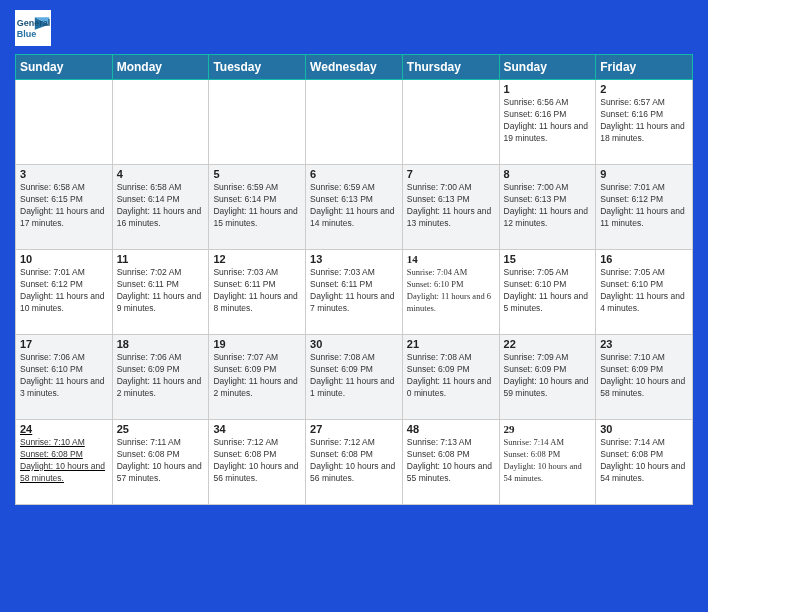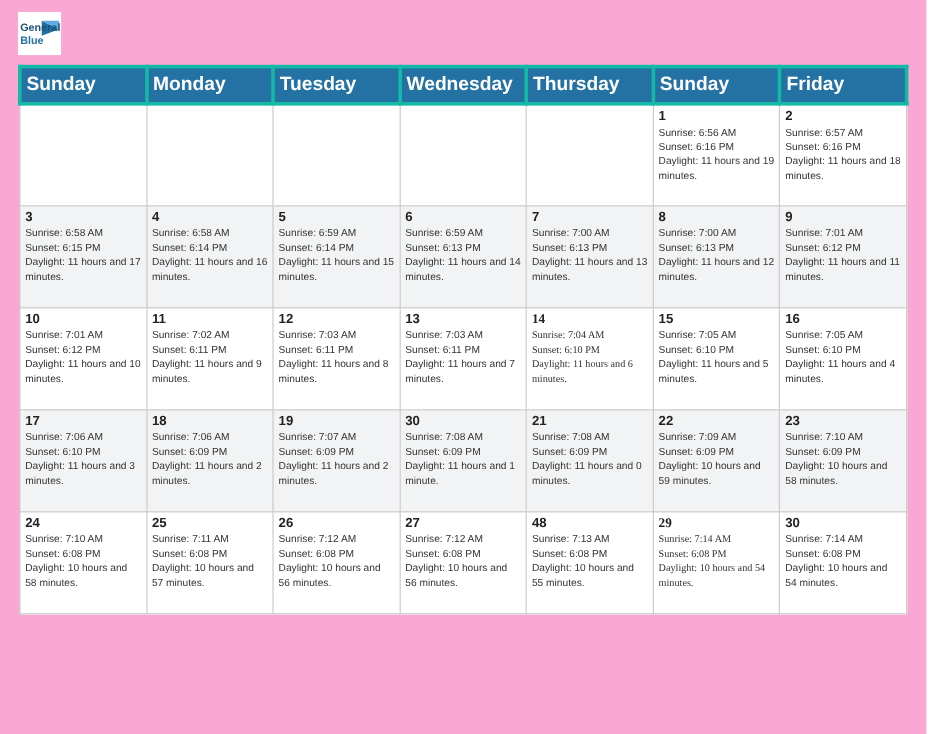--- a/index.html
+++ b/index.html
@@ -4,23 +4,23 @@
   <style>
     * { box-sizing: border-box; margin: 0; padding: 0; }
     body {
       font-family: Arial, sans-serif;
       background: #fff;
       width: 792px;
       min-height: 612px;
       padding: 0;
     }
     .page {
-      width: 772px;
+      width: 708px;
       min-height: 612px;
-      background: #f9a8d4;
+      background: #1d4ed8;
       padding: 10px 15px 10px 15px;
     }
     .header {
       display: flex;
       justify-content: space-between;
       align-items: flex-start;
       margin-bottom: 8px;
     }
     .logo {
       display: flex;
@@ -44,25 +44,25 @@
       color: #555;
     }
     .calendar {
       width: 100%;
       border-collapse: collapse;
       table-layout: fixed;
     }
     .calendar th {
       background: #2471a3;
       color: #fff;
-      font-size: 16px;
+      font-size: 12px;
       font-weight: bold;
       padding: 5px 4px;
       text-align: left;
-      border: 3px solid #14b8a6;
+      border: 1px solid #14b8a6;
     }
     .calendar td {
       border: 1px solid #ccc;
       vertical-align: top;
       padding: 3px 4px;
       font-size: 9px;
       height: 85px;
       background: #fff;
     }
     .calendar tr:nth-child(even) td {
@@ -216,30 +216,30 @@
           <td style="background: rgb(242, 243, 244);">
             <div class="day-number">22</div>
             <div class="day-info">Sunrise: 7:09 AM<br>Sunset: 6:09 PM<br>Daylight: 10 hours and 59 minutes.</div>
           </td>
           <td style="background: rgb(242, 243, 244);">
             <div class="day-number">23</div>
             <div class="day-info">Sunrise: 7:10 AM<br>Sunset: 6:09 PM<br>Daylight: 10 hours and 58 minutes.</div>
           </td>
         </tr>
         <tr style="background: rgb(255, 255, 255);">
-          <td style="background: rgb(255, 255, 255);">
+          <td style="background: rgb(255, 255, 255); text-decoration: underline;">
             <div class="day-number">24</div>
             <div class="day-info">Sunrise: 7:10 AM<br>Sunset: 6:08 PM<br>Daylight: 10 hours and 58 minutes.</div>
           </td>
           <td style="background: rgb(255, 255, 255);">
             <div class="day-number">25</div>
             <div class="day-info">Sunrise: 7:11 AM<br>Sunset: 6:08 PM<br>Daylight: 10 hours and 57 minutes.</div>
           </td>
           <td style="background: rgb(255, 255, 255);">
-            <div class="day-number">26</div>
+            <div class="day-number">34</div>
             <div class="day-info">Sunrise: 7:12 AM<br>Sunset: 6:08 PM<br>Daylight: 10 hours and 56 minutes.</div>
           </td>
           <td style="background: rgb(255, 255, 255);">
             <div class="day-number">27</div>
             <div class="day-info">Sunrise: 7:12 AM<br>Sunset: 6:08 PM<br>Daylight: 10 hours and 56 minutes.</div>
           </td>
           <td style="background: rgb(255, 255, 255);">
             <div class="day-number">48</div>
             <div class="day-info">Sunrise: 7:13 AM<br>Sunset: 6:08 PM<br>Daylight: 10 hours and 55 minutes.</div>
           </td>

